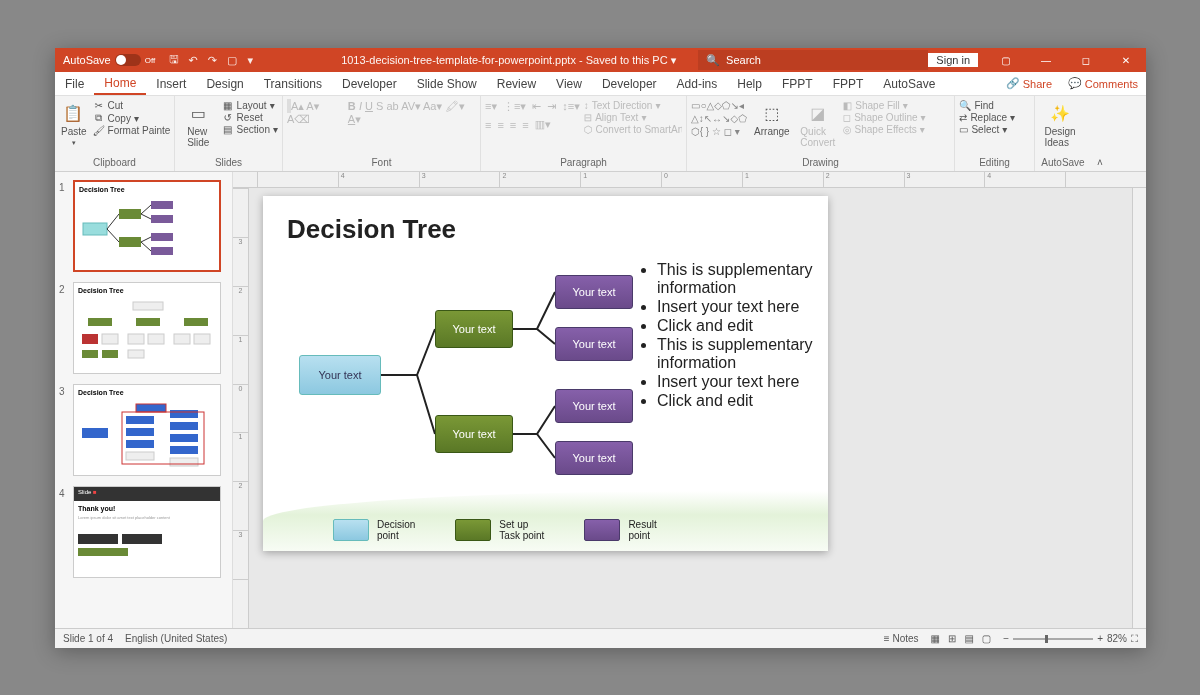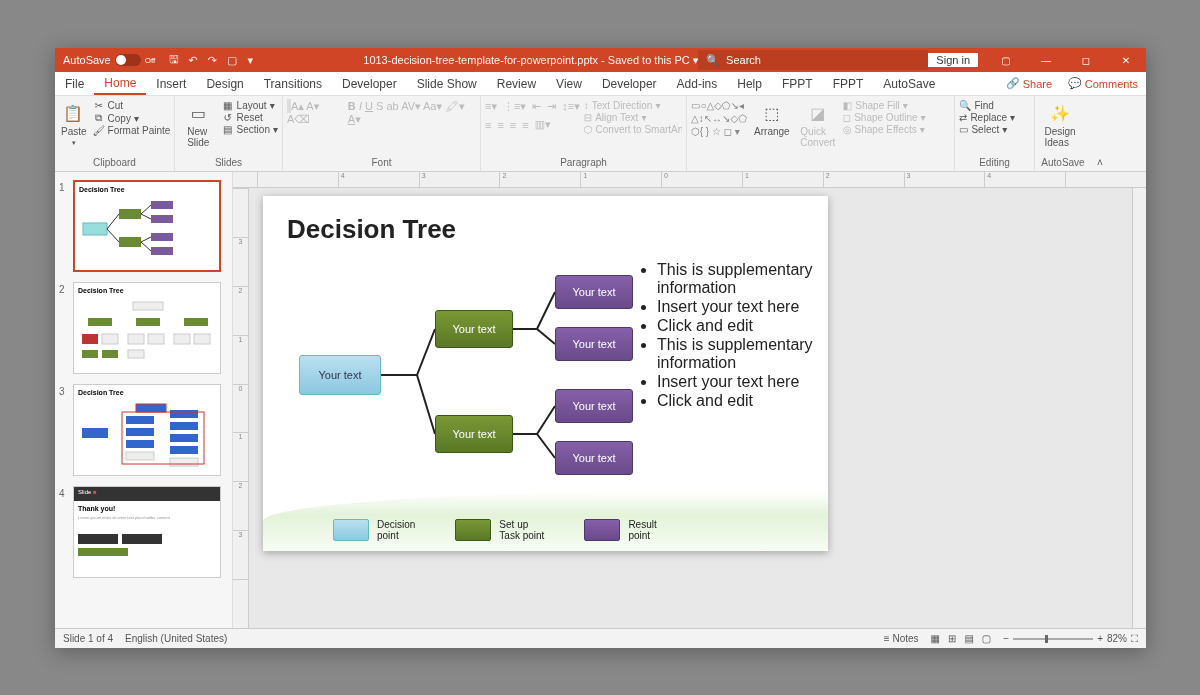--- a/index.html
+++ b/index.html
@@ -6,21 +6,21 @@
 body { font-family: "Segoe UI", Arial, sans-serif; background: #888; width: 1200px; height: 695px; overflow: hidden; }
 .window { position: absolute; left: 55px; top: 48px; width: 1091px; height: 600px; background: #fff; box-shadow: 0 4px 20px rgba(0,0,0,0.3); display: flex; flex-direction: column; }
 
 
 .titlebar { height: 24px; background: #d04525; color: #fff; display: flex; align-items: center; font-size: 11px; }
 .titlebar .autosave { padding: 0 8px; display: flex; align-items: center; gap: 4px; }
 .autosave-toggle { width: 26px; height: 12px; background: #9e3319; border-radius: 6px; position: relative; }
 .autosave-toggle::after { content: ""; position: absolute; left: 1px; top: 1px; width: 10px; height: 10px; background: #fff; border-radius: 50%; }
 .titlebar .qat { display: flex; gap: 10px; padding: 0 6px; align-items: center; }
 .qat span { opacity: 0.9; }
-.titlebar .title { flex: 1; text-align: right; padding-left: 60px; opacity: 0.95; }
+.titlebar .title { flex: 1; text-align: center; padding-left: 60px; opacity: 0.95; }
 .titlebar .searchbox { width: 230px; height: 20px; background: #bc3e21; display: flex; align-items: center; gap: 6px; padding: 0 8px; font-size: 11px; }
 .titlebar .right { display: flex; align-items: center; gap: 0; margin-left: auto; }
 .signin { background: #fff; color: #333; padding: 1px 8px; font-size: 11px; margin-right: 8px; }
 .winbtn { width: 40px; height: 28px; display: flex; align-items: center; justify-content: center; font-size: 10px; }
 
 
 .menubar { height: 24px; background: #fff; display: flex; align-items: center; font-size: 12px; border-bottom: 1px solid #e0e0e0; }
 .menubar .tab { padding: 0 10px; height: 100%; display: flex; align-items: center; color: #444; cursor: pointer; }
 .menubar .tab.active { border-bottom: 2px solid #d04525; color: #d04525; font-weight: 500; }
 .menubar .tab.file { color: #444; }
@@ -249,20 +249,21 @@
             <div class="ico">◪</div>
             <span style="white-space:pre">Quick
 Convert</span>
           </div>
         <div class="vstack" style="color:#bbb">
           <div class="row">◧ <span>Shape Fill</span> ▾</div>
           <div class="row">◻ <span>Shape Outline</span> ▾</div>
           <div class="row">◎ <span>Shape Effects</span> ▾</div>
         </div>
       </div>
+      <div class="glabel">Drawing</div>
     </div>
     <div class="group" style="width:80px">
       <div class="ctrls">
           <div class="vstack">
         <div class="row">🔍 <span>Find</span></div>
         <div class="row">⇄ <span>Replace</span> ▾</div>
         <div class="row">▭ <span>Select</span> ▾</div>
       </div>
         </div>
       <div class="glabel">Editing</div>

